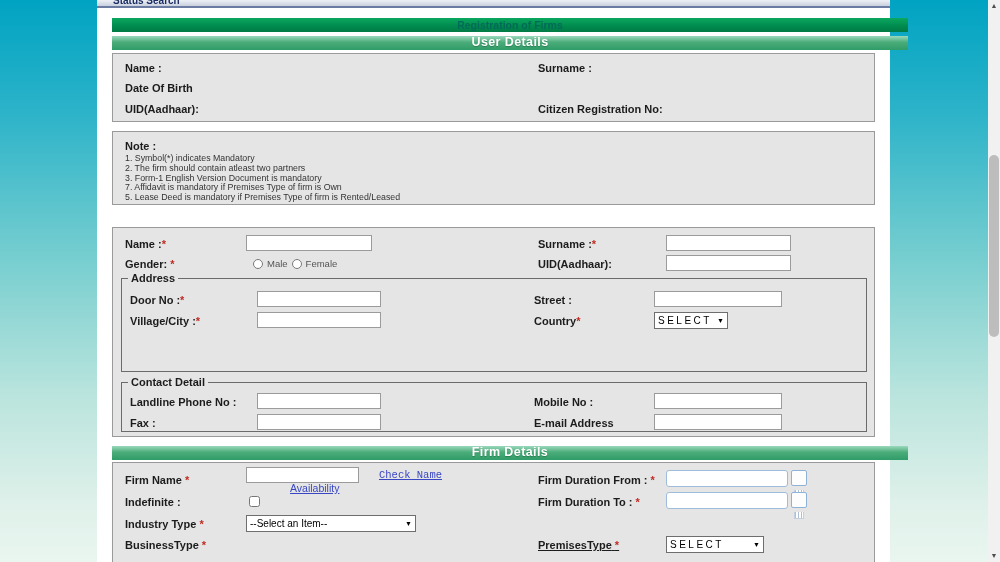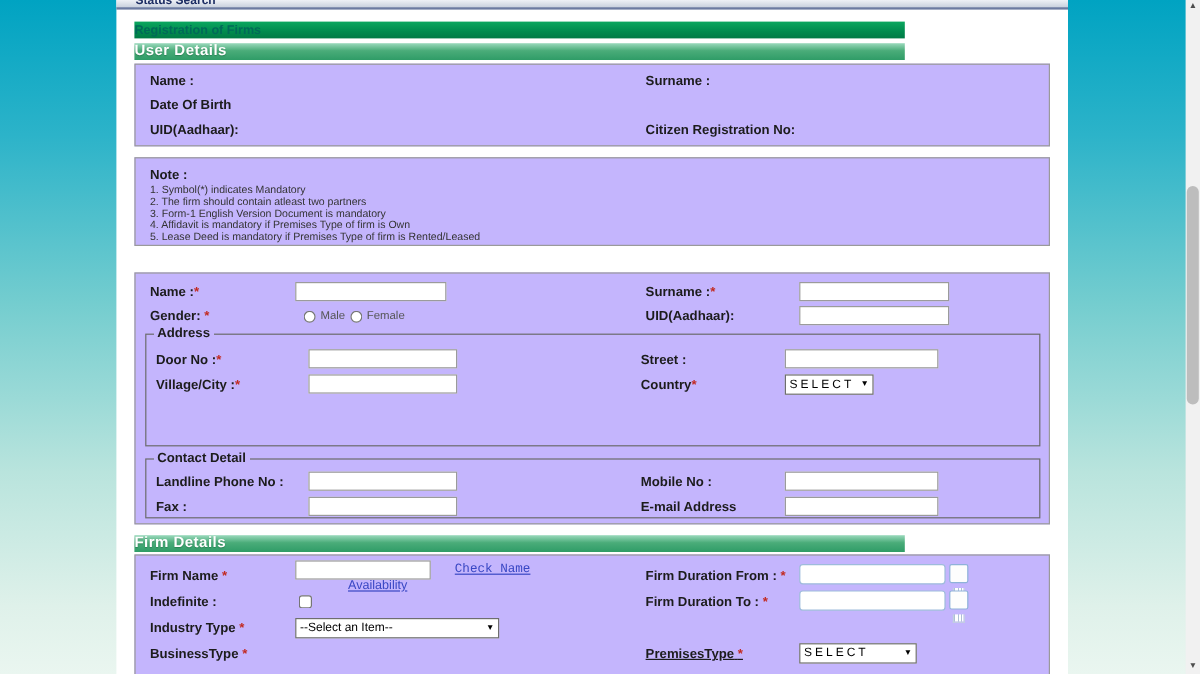--- a/index.html
+++ b/index.html
@@ -17,35 +17,35 @@
   .menubar {
     position:absolute; top:0; left:0; width:100%; height:8px;
     background:linear-gradient(180deg,#eef1f6 0%,#c9d1de 100%);
     border-bottom:2px solid #6c7ba1; overflow:hidden;
   }
   .menubar-item {
     position:absolute; top:-5px; left:16px;
     font-size:10px; font-weight:bold; color:#1c2d63;
   }
   
-  .bar { position:absolute; left:15px; width:642px; height:14px; text-align:left; }
+  .bar { position:absolute; left:15px; width:796px; height:14px; text-align:center; }
   .bar-reg {
     top:18px; background:linear-gradient(180deg,#0ba75f 0%,#008a4e 60%,#007a45 100%);
     color:#006a58; font-weight:bold; font-size:10.5px; line-height:14px;
   }
   .bar-sec {
     background:linear-gradient(180deg,#9ad9bc 0%,#4aac79 45%,#2f9c67 100%);
     color:#ffffff; font-weight:bold; font-size:12.5px; line-height:13px;
     text-shadow:0 1px 1px rgba(0,60,30,.35); letter-spacing:.4px;
   }
   .bar-user { top:36px; }
   .bar-app  { top:210px; }
   .bar-firm { top:446px; }
   
-  .box { position:absolute; left:15px; width:763px; background:#c4b5fd; border:1px solid #9a9a9a; }
+  .box { position:absolute; left:15px; width:763px; background:#e5e5e5; border:1px solid #9a9a9a; }
   .box-user { top:53px;  height:69px; }
   .box-note { top:131px; height:74px; padding:8px 12px; }
   .box-app  { top:227px; height:210px; }
   .box-firm { top:462px; height:130px; }
   .lbl { position:absolute; font-size:11px; font-weight:bold; color:#1c1c1c; white-space:nowrap; }
   .req { color:#c22a21; font-weight:bold; }
   .note-title { font-size:11px; font-weight:bold; color:#1c1c1c; margin-bottom:2px; }
   .note-line { font-size:8.8px; color:#333; line-height:9.8px; }
   
   .ti {
@@ -102,21 +102,21 @@
     <span class="lbl" style="left:12px; top:28px;">Date Of Birth</span>
     <span class="lbl" style="left:12px; top:49px;">UID(Aadhaar):</span>
     <span class="lbl" style="left:425px; top:49px;">Citizen Registration No:</span>
   </div>
 
   <div class="box box-note">
     <div class="note-title">Note :</div>
     <div class="note-line">1. Symbol(*) indicates Mandatory</div>
     <div class="note-line">2. The firm should contain atleast two partners</div>
     <div class="note-line">3. Form-1 English Version Document is mandatory</div>
-    <div class="note-line">4. Affidavit is mandatory if Premises Type of firm is Own</div>
+    <div class="note-line">7. Affidavit is mandatory if Premises Type of firm is Own</div>
     <div class="note-line">5. Lease Deed is mandatory if Premises Type of firm is Rented/Leased</div>
   </div>
 
 
   <div class="box box-app">
     <span class="lbl" style="left:12px; top:10px;"><span>Name :</span><span class="req">*</span></span>
     <input class="ti" style="left: 133px; top: 7px; width: 126px;" type="text">
     <span class="lbl" style="left:425px; top:10px;"><span>Surname :</span><span class="req">*</span></span>
     <input class="ti" style="left: 553px; top: 7px; width: 125px;" type="text">
 

